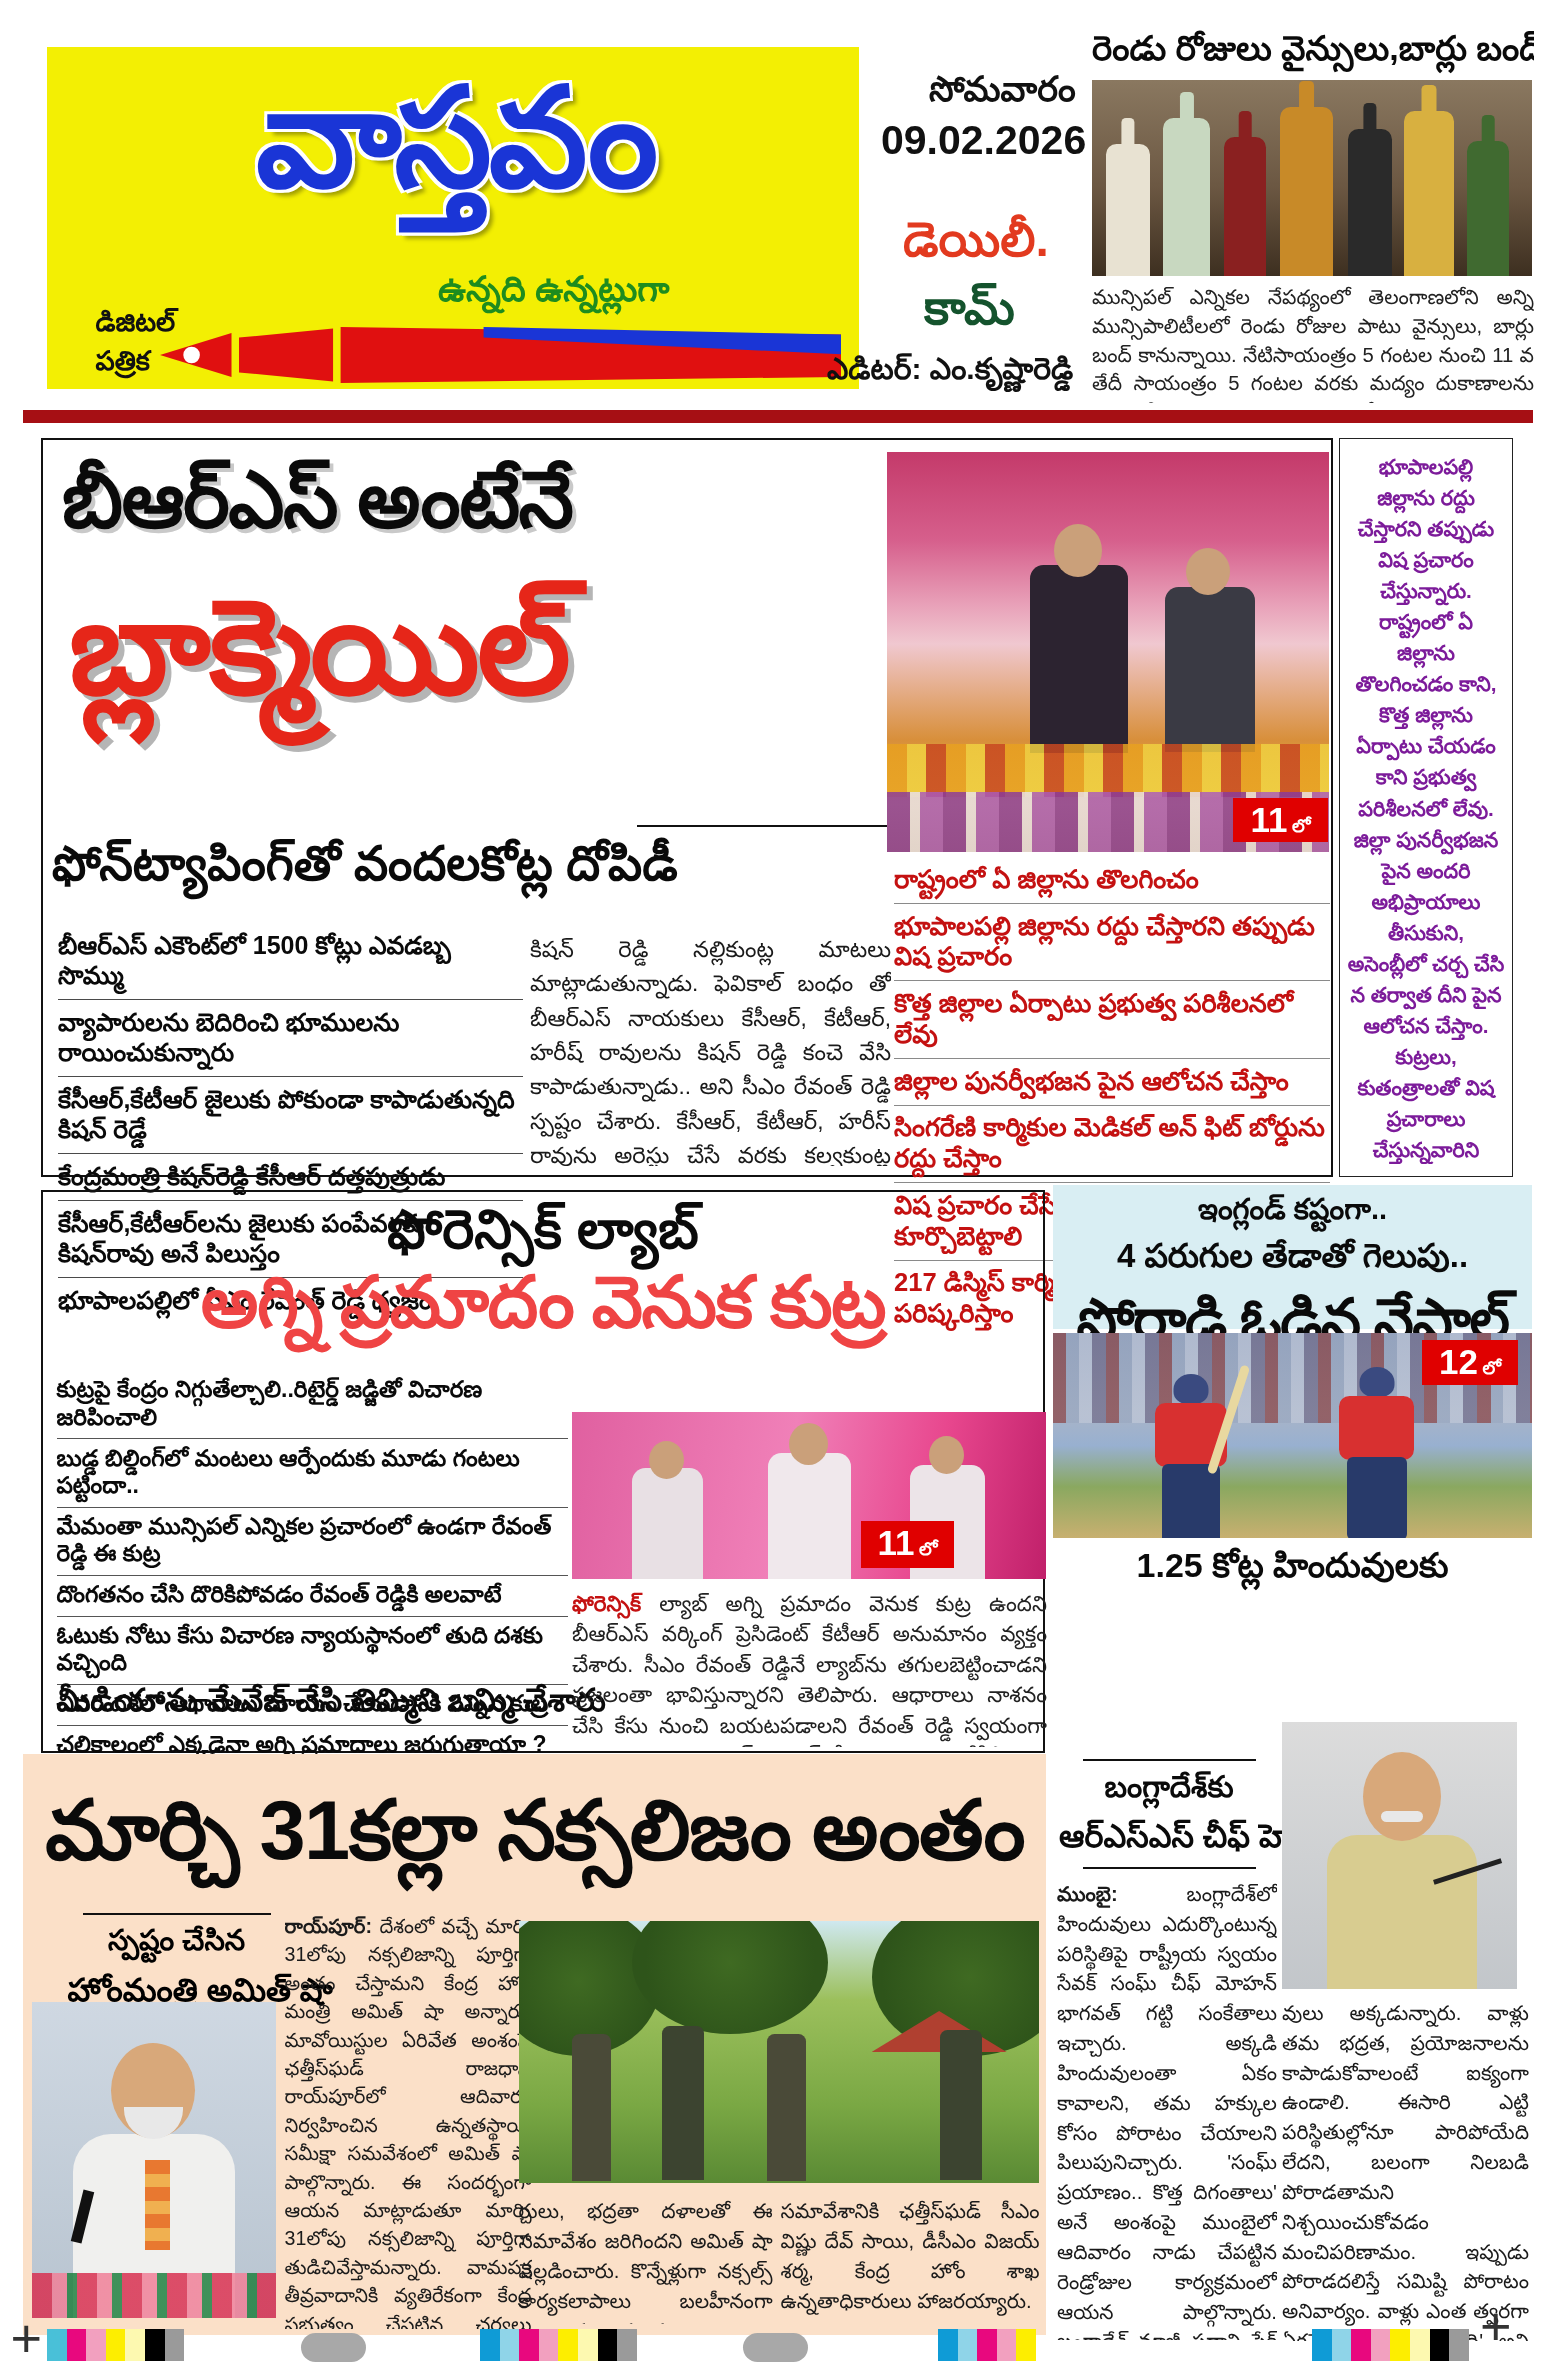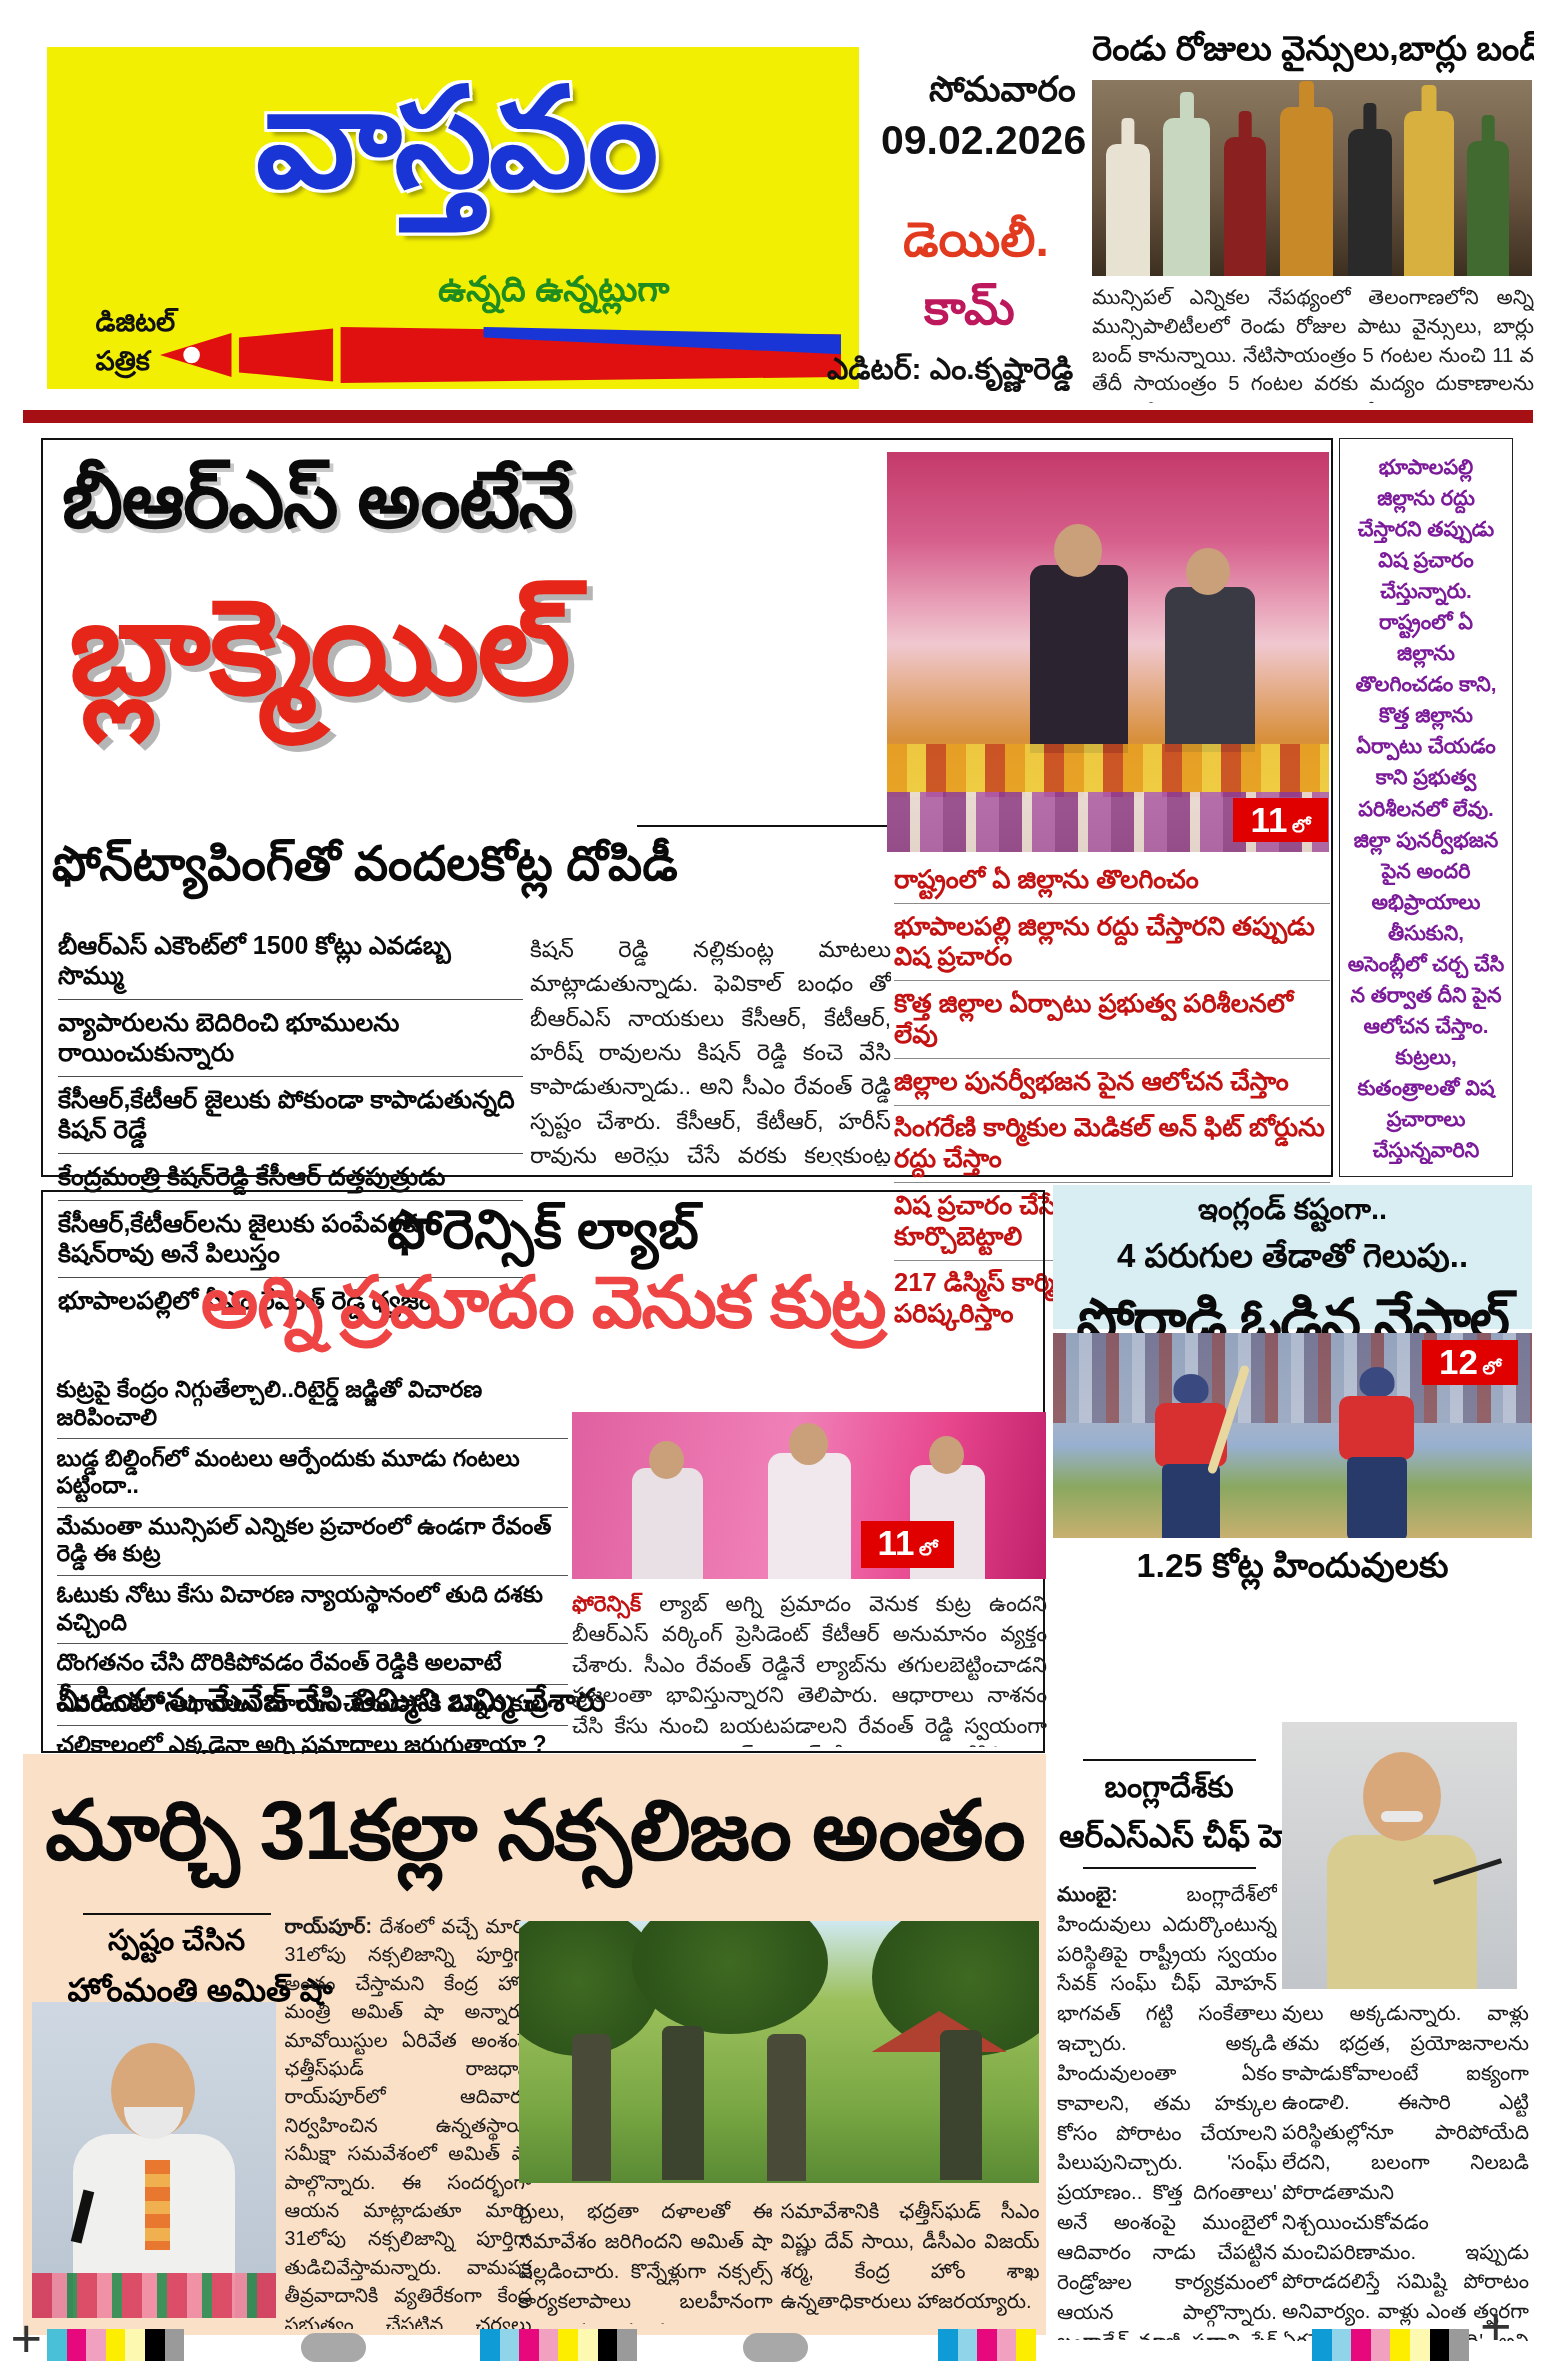--- a/index.html
+++ b/index.html
@@ -22,21 +22,21 @@
     text-shadow:-3px -3px 0 #fff, 3px -3px 0 #fff, -3px 3px 0 #fff, 3px 3px 0 #fff, 6px 6px 4.5px rgba(0,0,0,.35);
     letter-spacing:-3px;
     text-align:center;
   }
   .mast-tagline { left:391px; top:222px; font-size:35px; font-weight:700; color:#1e8c1e; white-space:nowrap; }
   .mast-digital { left:16.5px; top:256px; font-size:27px; font-weight:700; color:#111; line-height:1.45;margin-left:32px; }
   .pen { left:113px; top:277px; width:681px; height:62px; }
   .mast-day  { left:895px; top:69px;  font-size:35px; font-weight:700; color:#111;margin-left:34px; }
   .mast-date { left:881px; top:117px; font-size:41px; font-weight:800; color:#111; }
   .mast-daily1 { left:903px; top:212px; font-size:48px; font-weight:800; color:#e23a1f; }
-  .mast-daily2 { left:924px; top:280px; font-size:48px; font-weight:800; color:#be185d; }
+  .mast-daily2 { left:924px; top:280px; font-size:48px; font-weight:800; color:#14532d; }
   .mast-editor { left:827px; top:352px; font-size:30px; font-weight:700; color:#111; white-space:nowrap; }
 
   
   .trs-headline { left:1092px; top:29px; width:442px; font-size:34px; font-weight:800; color:#0a0a0a; white-space:nowrap; overflow:hidden; }
   .trs-photo { left:1092px; top:80px; width:440px; height:196px; background:linear-gradient(180deg,#8a7860 0%,#6b5742 55%,#3d2f20 100%); overflow:hidden; }
   .bottle { position:absolute; bottom:0; border-radius:10.5px 10.5px 0 0; }
   .bottle:before { content:""; position:absolute; top:-25.6px; left:50%; transform:translateX(-50%); width:30%; height:27px; background:inherit; border-radius:4.5px 4.5px 0 0; }
   .trs-body { left:1092px; top:283px; width:442px; height:120px; font-size:20.3px; line-height:1.42; color:#222; text-align:justify; overflow:hidden; }
 
   .red-divider { left:22.6px; top:410px; width:1510px; height:12.8px; background:#a60f14; }
@@ -210,22 +210,22 @@
   </div>
 
   <div class="abs for-box">
     <div class="abs for-kicker">ఫోరెన్సిక్ ల్యాబ్</div>
     <div class="abs for-headline">అగ్ని ప్రమాదం వెనుక కుట్ర</div>
 
     <div class="abs blist for-bullets">
       <div class="bi">కుట్రపై కేంద్రం నిగ్గుతేల్చాలి..రిటైర్డ్ జడ్జితో విచారణ జరిపించాలి</div>
       <div class="bi">బుడ్డ బిల్డింగ్‌లో మంటలు ఆర్పేందుకు మూడు గంటలు పట్టిందా..</div>
       <div class="bi">మేమంతా మున్సిపల్ ఎన్నికల ప్రచారంలో ఉండగా రేవంత్ రెడ్డి ఈ కుట్ర</div>
+      <div class="bi">దొంగతనం చేసి దొరికిపోవడం రేవంత్ రెడ్డికి అలవాటే</div>
       <div class="bi">ఓటుకు నోటు కేసు విచారణ న్యాయస్థానంలో తుది దశకు వచ్చింది</div>
-      <div class="bi">దొంగతనం చేసి దొరికిపోవడం రేవంత్ రెడ్డికి అలవాటే</div>
       <div class="bi">చివరి దశలో ఆధారాలు మాయం చేయడానికి పన్నిన కుట్ర</div>
       <div class="bi">చలికాలంలో ఎక్కడైనా అగ్ని ప్రమాదాలు జరుగుతాయా ?</div>
       <div class="bi">ఫోరెన్సిక్ ల్యాబ్ అగ్ని ప్రమాదంపై బీఆర్ఎస్ వర్కింగ్ ప్రెసిడెంట్ కేటీఆర్</div>
     </div>
     <div class="abs for-closing">మీడియాను మేనేజ్ చేసి తిమ్మిని బమ్మి చేశారు</div>
 
     <div class="abs for-photo">
       <span class="fig" style="left:196px; top:41px; width:83px; height:126px; background:#f0e8ec;"></span>
       <span class="head" style="left:217px; top:10.5px; width:39px; height:42px;"></span>
       <span class="fig" style="left:60px; top:56px; width:71px; height:111px; background:#e8e0e4;"></span>

